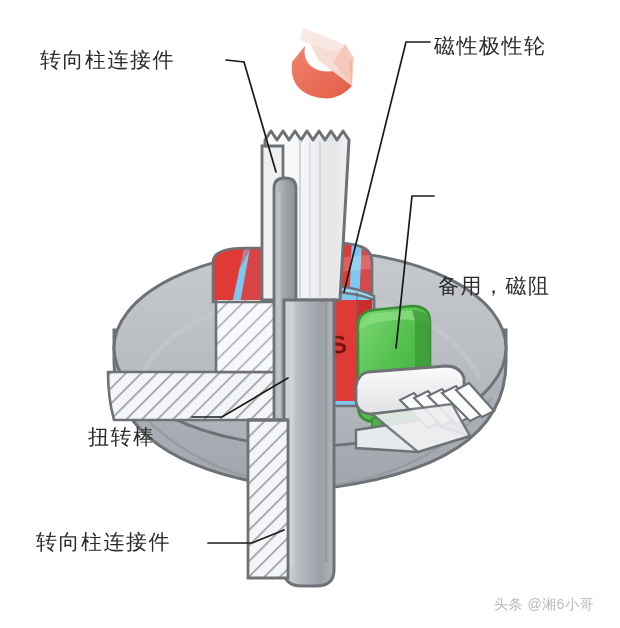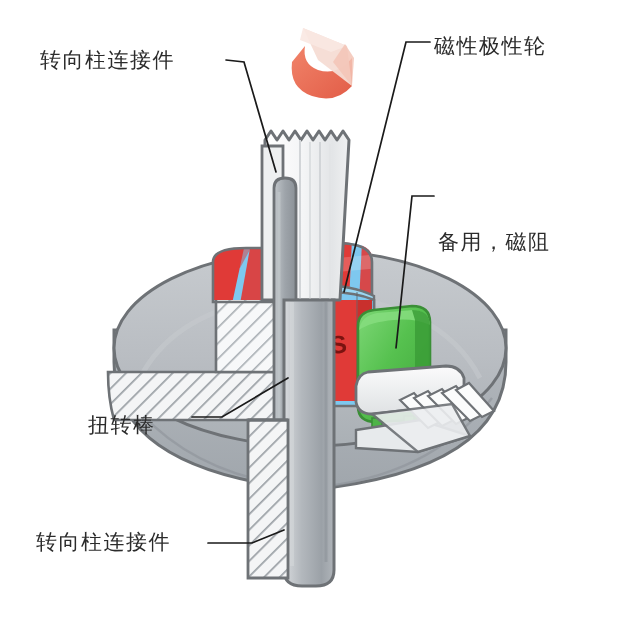--- a/index.html
+++ b/index.html
@@ -34,23 +34,23 @@
     font-family: "Liberation Serif", "DejaVu Serif", serif;
     font-size: 21px;
     line-height: 29px;
     letter-spacing: 1.5px;
     white-space: pre;
     font-weight: 500;
   }
   #label-steering-column { left: 40px;  top: 46px; }
   #label-magnet-ring     { left: 434px; top: 32px; }
   #label-sensor          { left: 438px; top: 170px; }
-  #label-torsion-bar     { left: 88px;  top: 411px; }
+  #label-torsion-bar     { left: 88px;  top: 423px; }
   #label-steering-gear   { left: 36px;  top: 528px; }
-  .label-line2 { display: block; }
+  .label-line2 { display: block; margin-top: 44px; }
 
   #watermark {
     position: absolute;
     left: 494px;
     top: 596px;
     font-family: "Liberation Sans", "DejaVu Sans", sans-serif;
     font-size: 14px;
     letter-spacing: 0.5px;
     color: #b9b9b9;
     white-space: pre;
@@ -279,13 +279,14 @@
   <div class="label" id="label-magnet-ring">磁性极性轮</div>
 
   <div class="label" id="label-sensor">
     <span class="label-line2">备用，磁阻</span>
   </div>
 
   <div class="label" id="label-torsion-bar">扭转棒</div>
 
   <div class="label" id="label-steering-gear">转向柱连接件</div>
 
+  <div id="watermark">头条 @湘6小哥</div>
 </div>
 
 </body></html>

